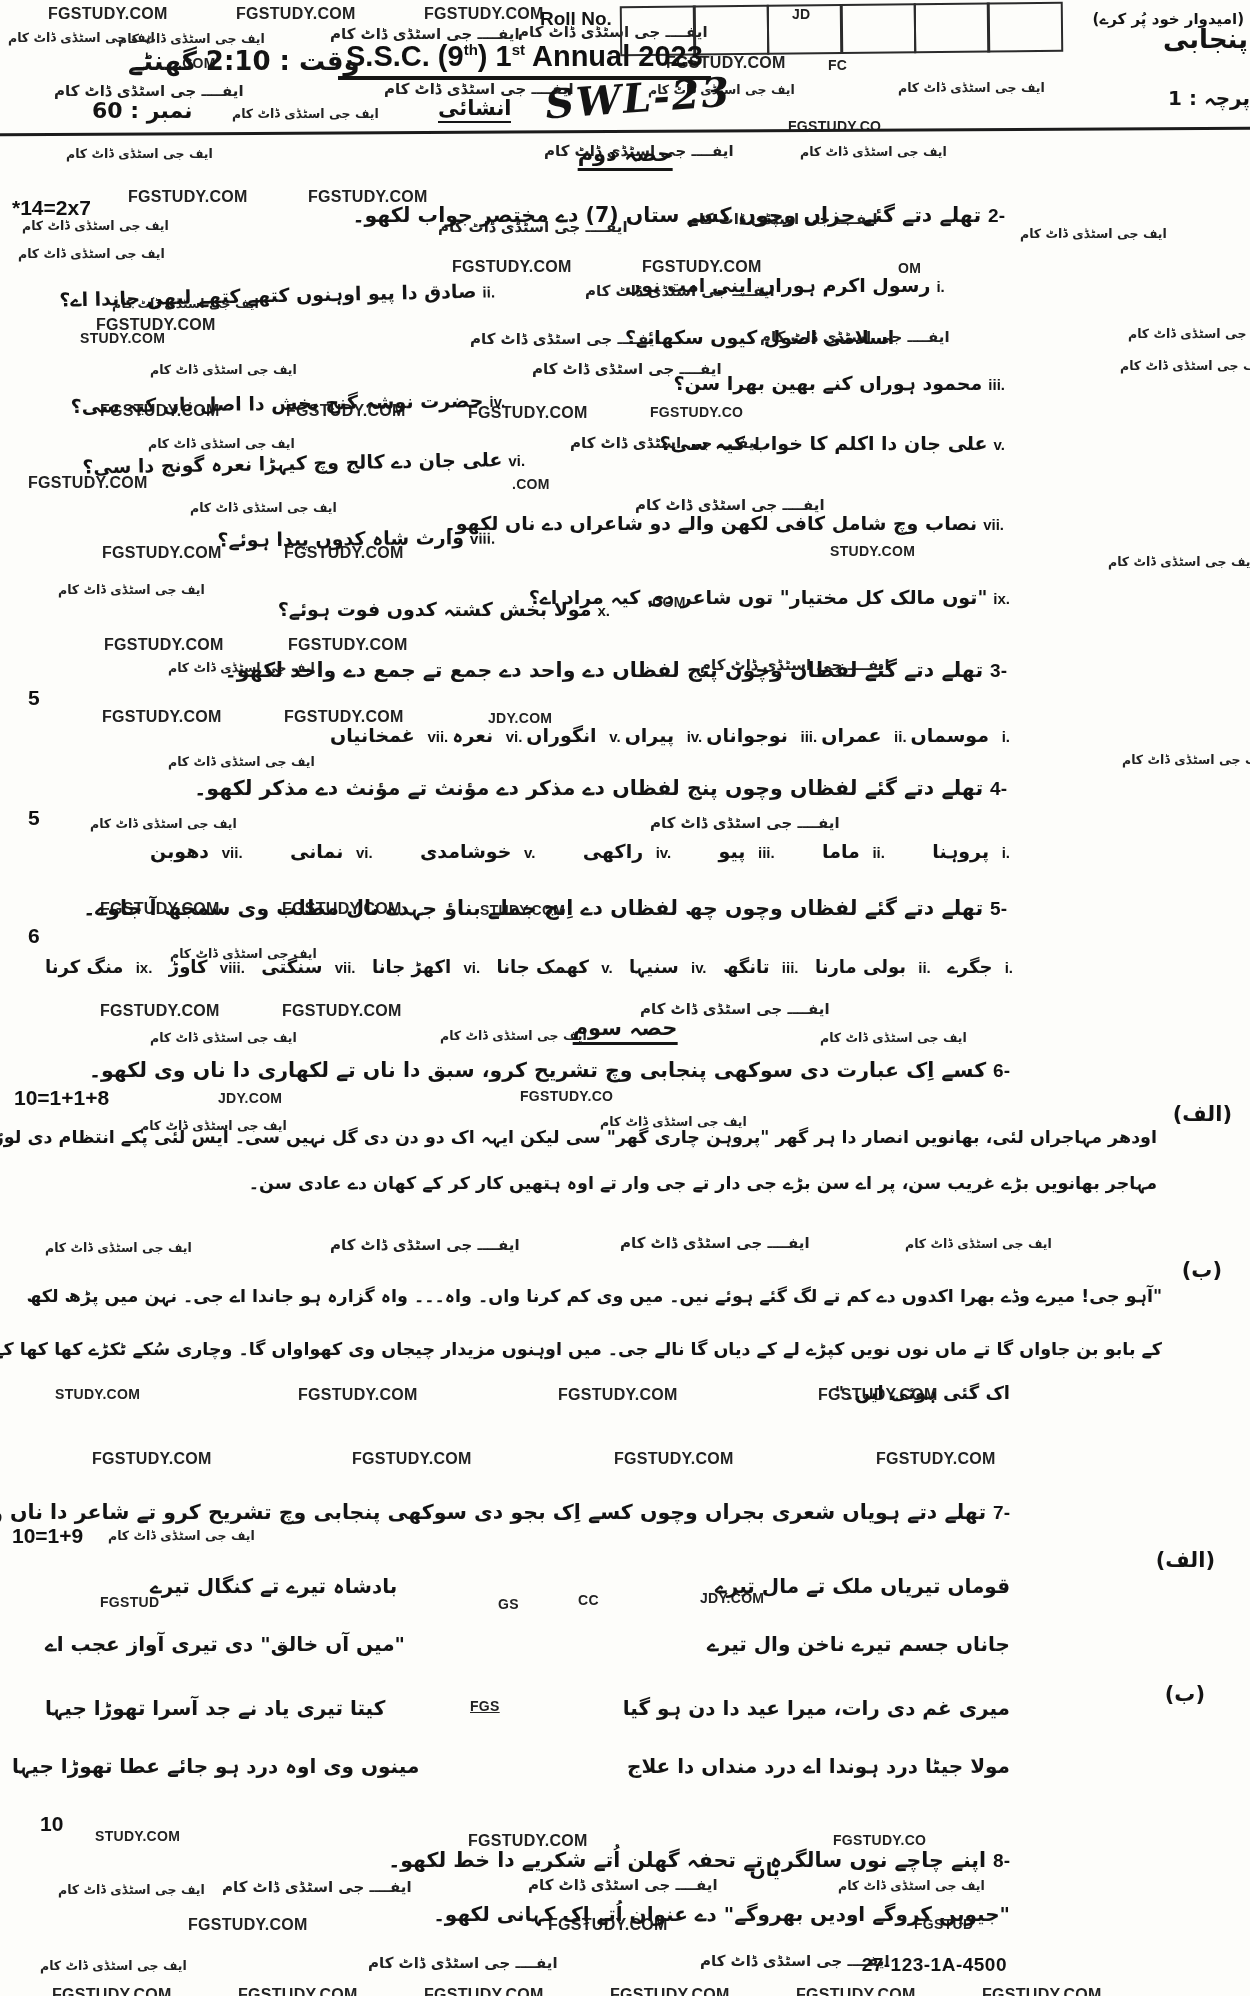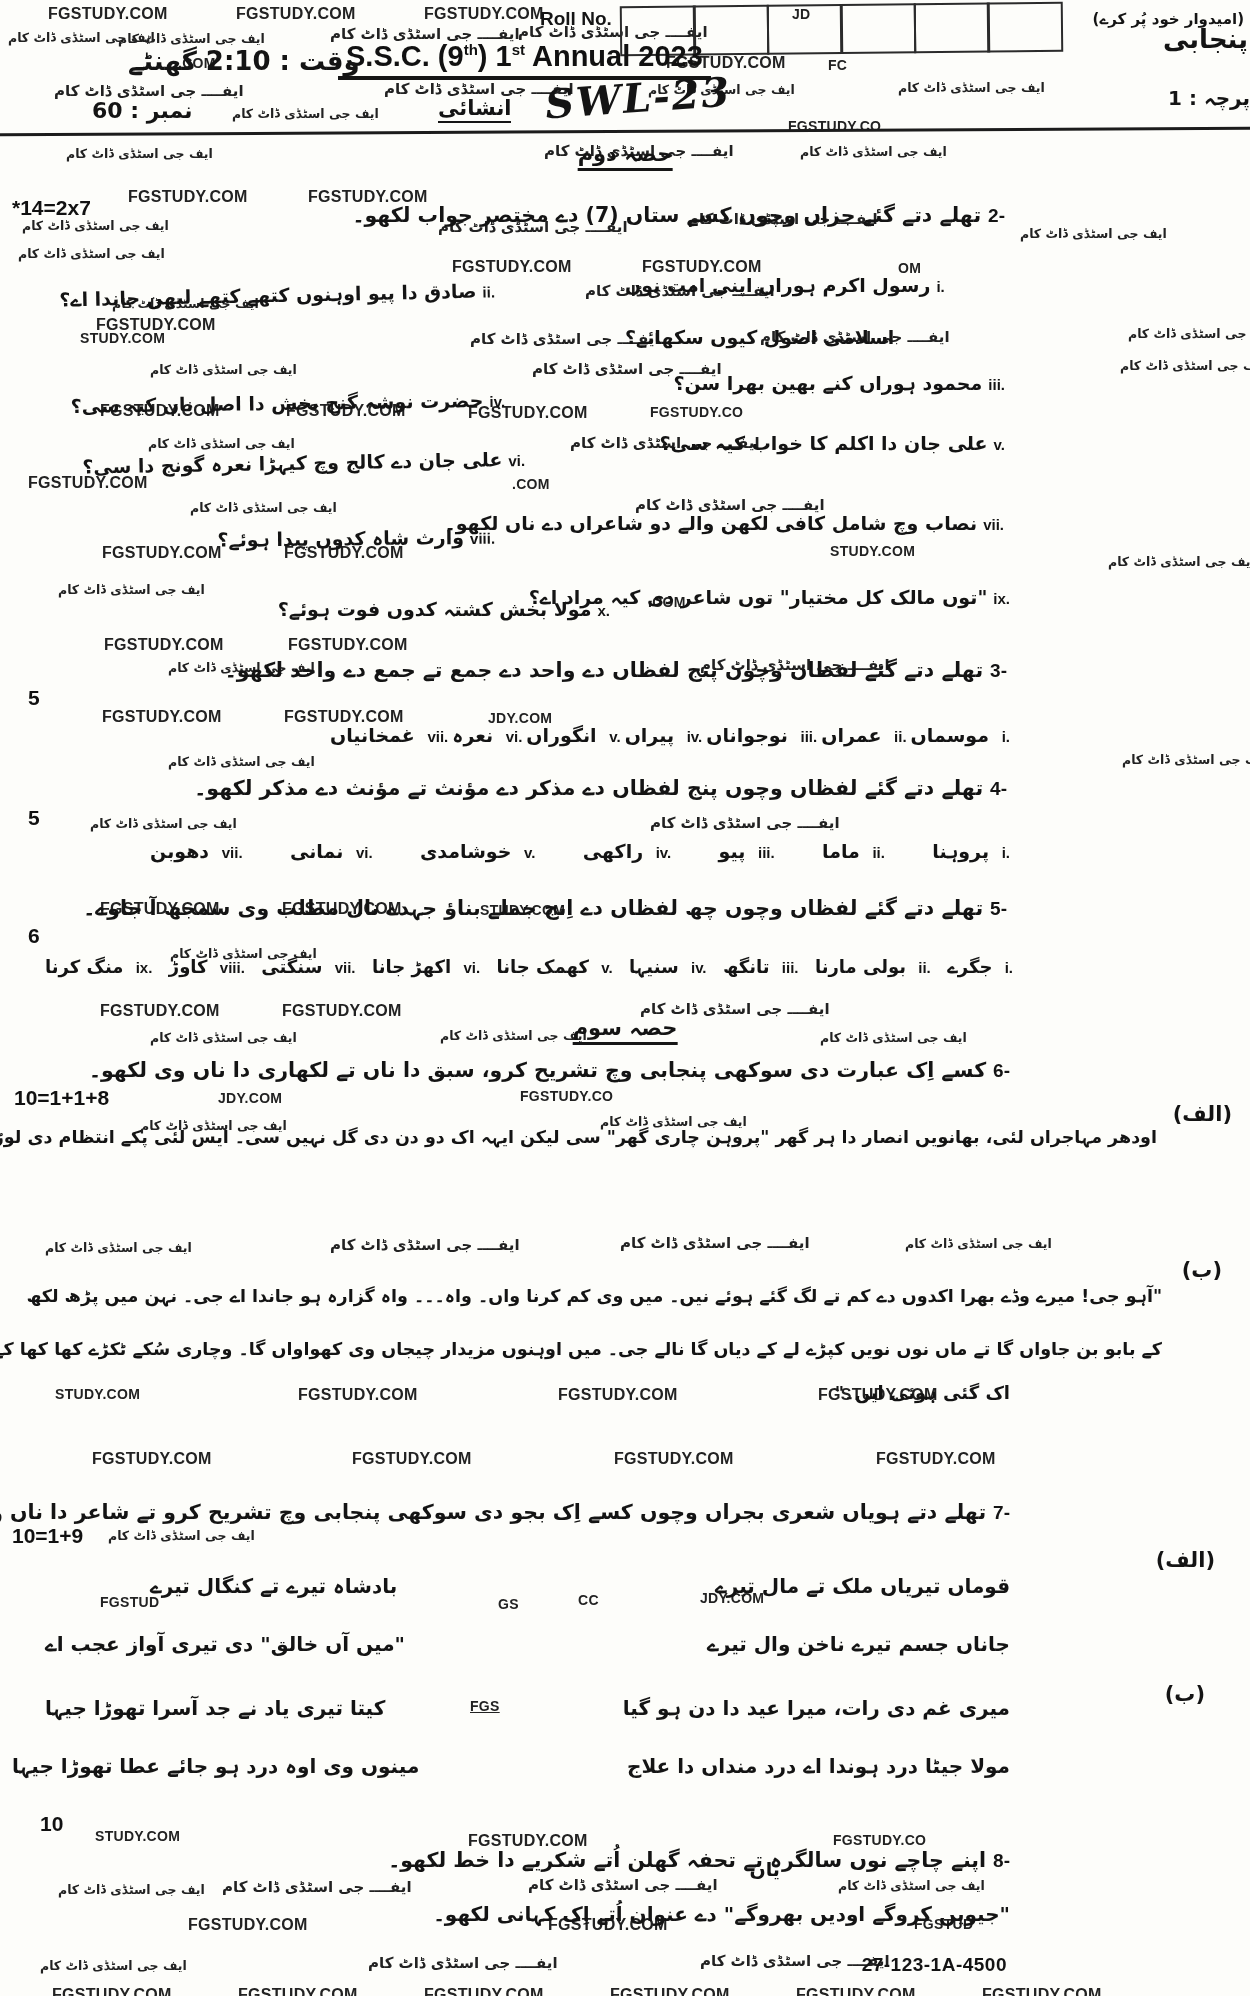--- a/index.html
+++ b/index.html
@@ -277,20 +277,21 @@
       <span class="it"><i class="rn" dir="ltr">ix.</i>&nbsp;منگ کرنا</span>
     </div>
 
   <div class="abs u sec sec3">حصہ سوم</div>
 
   <div class="abs u qhead h6"><span class="qnum" dir="ltr">6-</span><span>کسے اِک عبارت دی سوکھی پنجابی وچ تشریح کرو، سبق دا ناں تے لکھاری دا ناں وی لکھو۔</span></div>
   <div class="marks m6">10=1+1+8</div>
   <div class="abs u lab l6a">(الف)</div>
   <div class="para pa">
     <div class="ln">اودھر مہاجراں لئی، بھانویں انصار دا ہر گھر "پروہن چاری گھر" سی لیکن ایہہ اک دو دن دی گل نہیں سی۔ ایس لئی پکے انتظام دی لوڑ سی۔ ہوتے</div>
+    <div class="ln">مہاجر بھانویں بڑے غریب سن، پر اے سن بڑے جی دار تے جی وار تے اوہ ہتھیں کار کر کے کھان دے عادی سن۔</div>
   </div>
   <div class="abs u lab l6b">(ب)</div>
   <div class="para pb">
     <div class="ln">"آہو جی! میرے وڈے بھرا اکدوں دے کم تے لگ گئے ہوئے نیں۔ میں وی کم کرنا واں۔ واہ۔۔۔ واہ گزارہ ہو جاندا اے جی۔ نہن میں پڑھ لکھ</div>
     <div class="ln">کے بابو بن جاواں گا تے ماں نوں نویں کپڑے لے کے دیاں گا نالے جی۔ میں اوہنوں مزیدار چیجاں وی کھواواں گا۔ وچاری سُکے ٹکڑے کھا کھا کے</div>
   </div>
   <div class="abs u pb3">اک گئی ہوئی ایں۔"</div>
 
   <div class="abs u qhead h7"><span class="qnum" dir="ltr">7-</span><span>تھلے دتے ہویاں شعری بجراں وچوں کسے اِک بجو دی سوکھی پنجابی وچ تشریح کرو تے شاعر دا ناں وی لکھو۔</span></div>
   <div class="marks m7">10=1+9</div>

